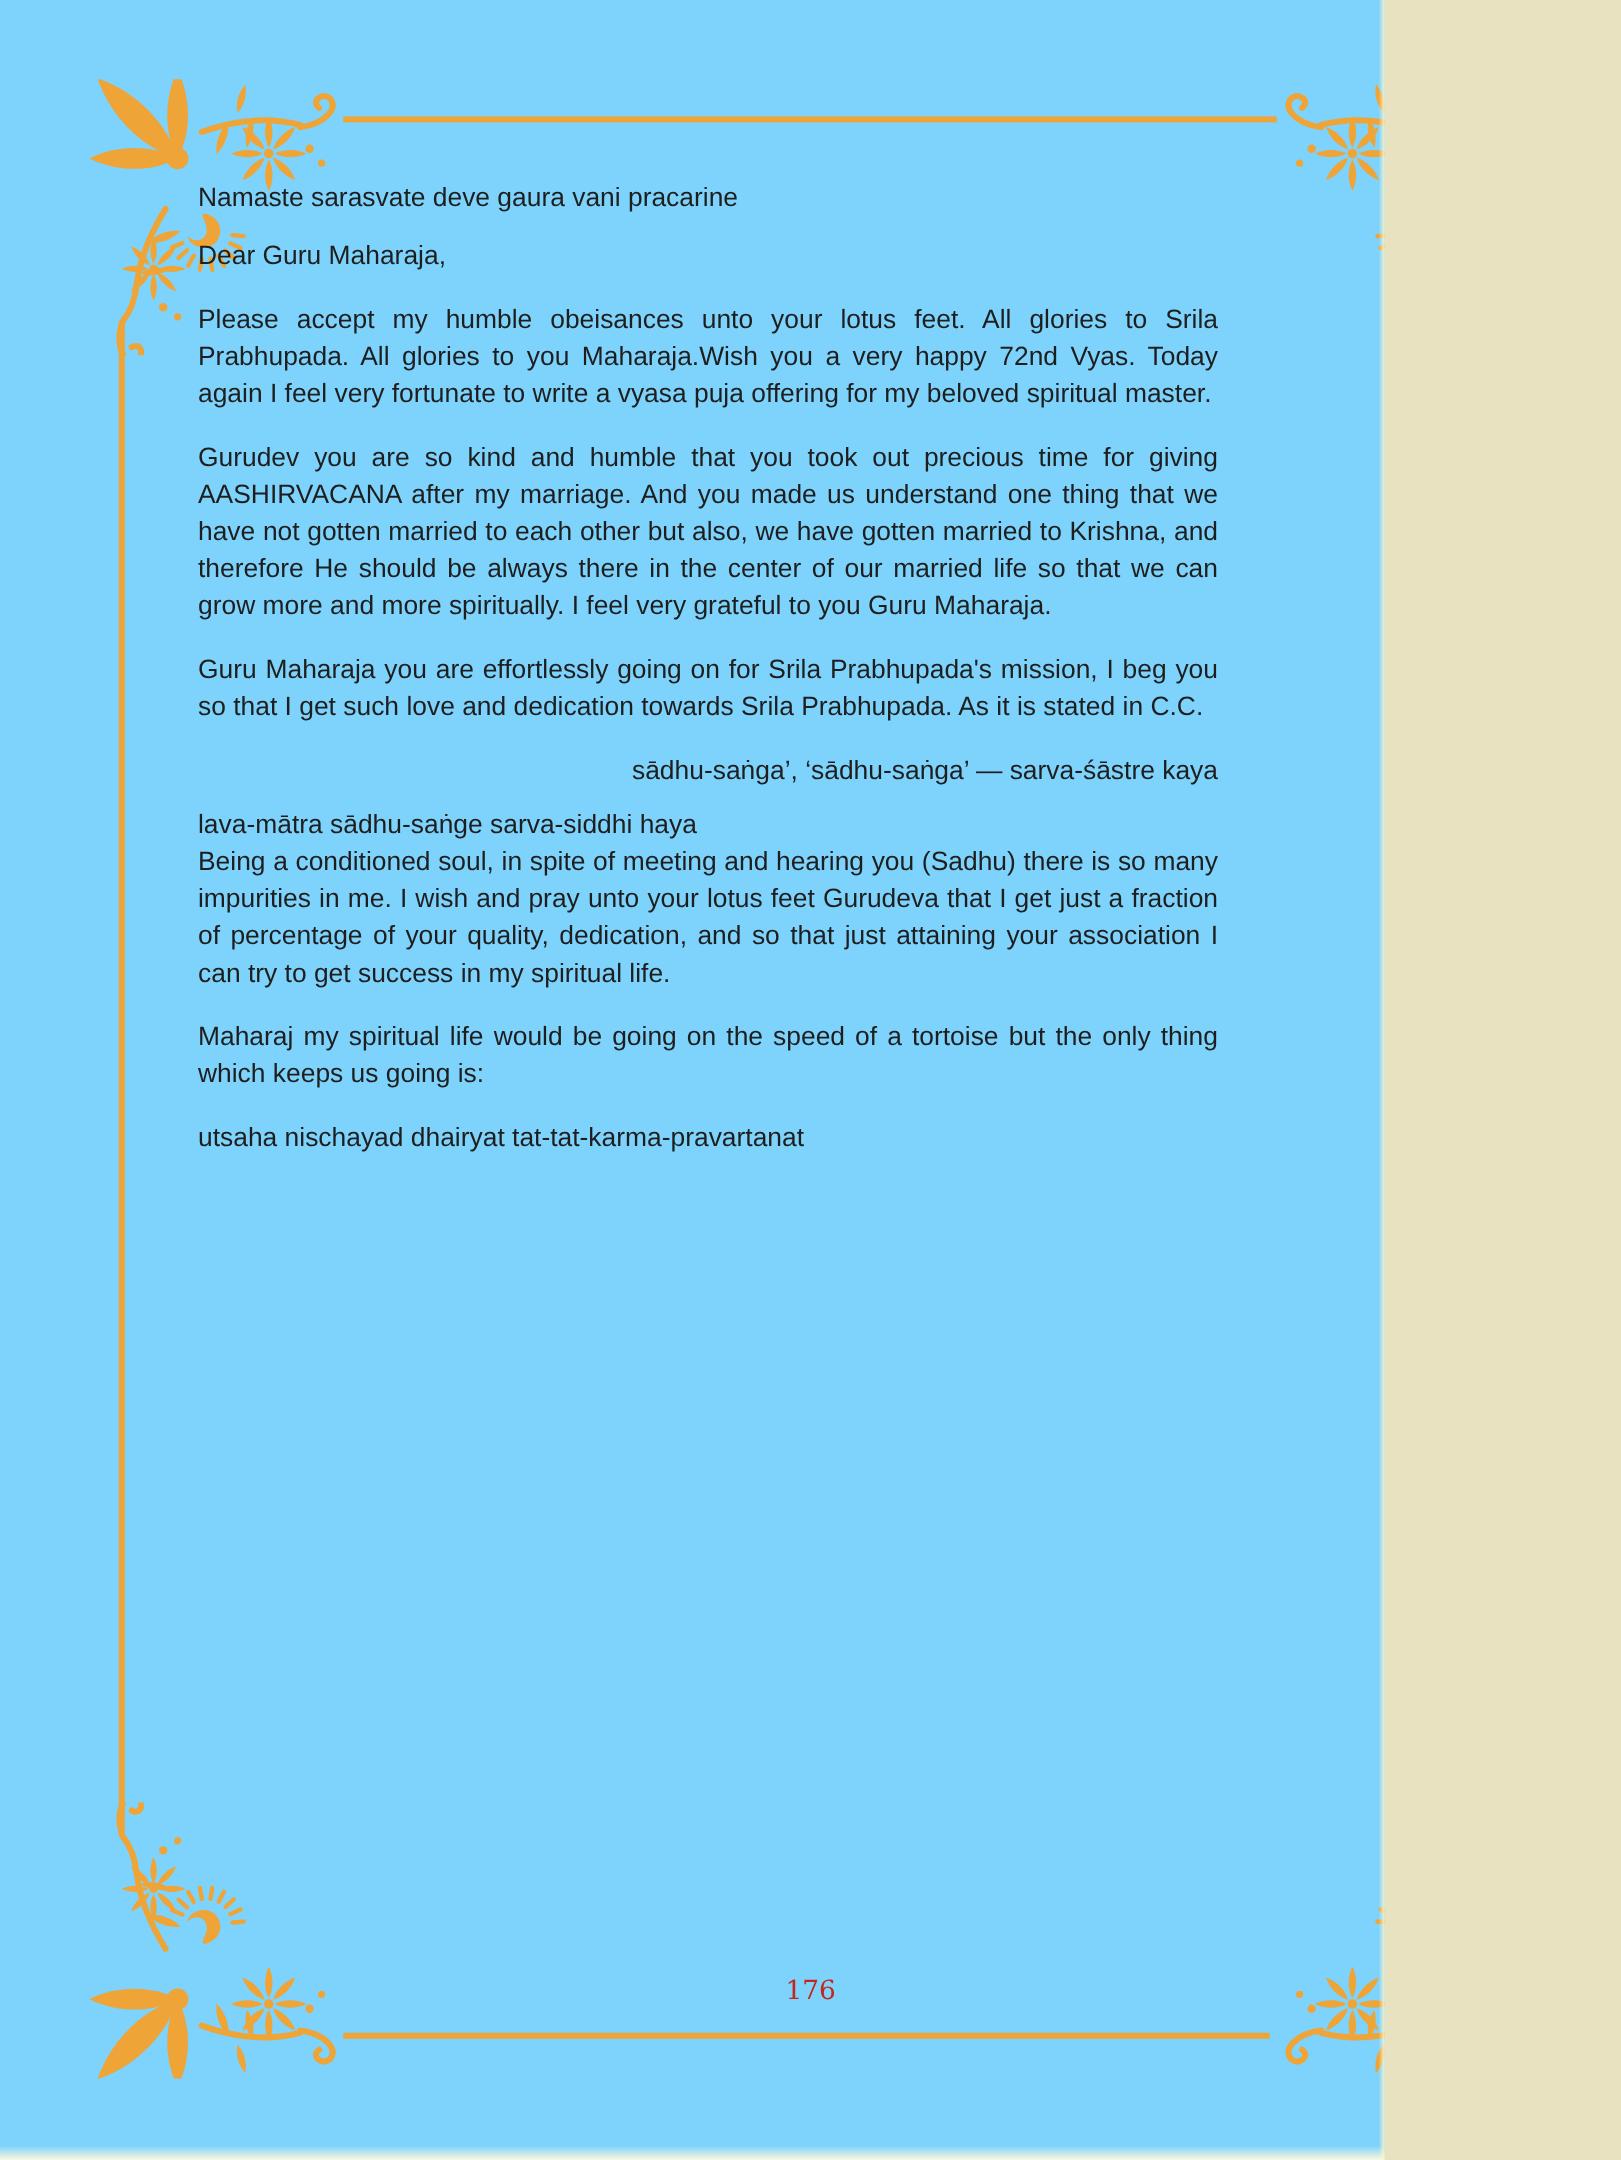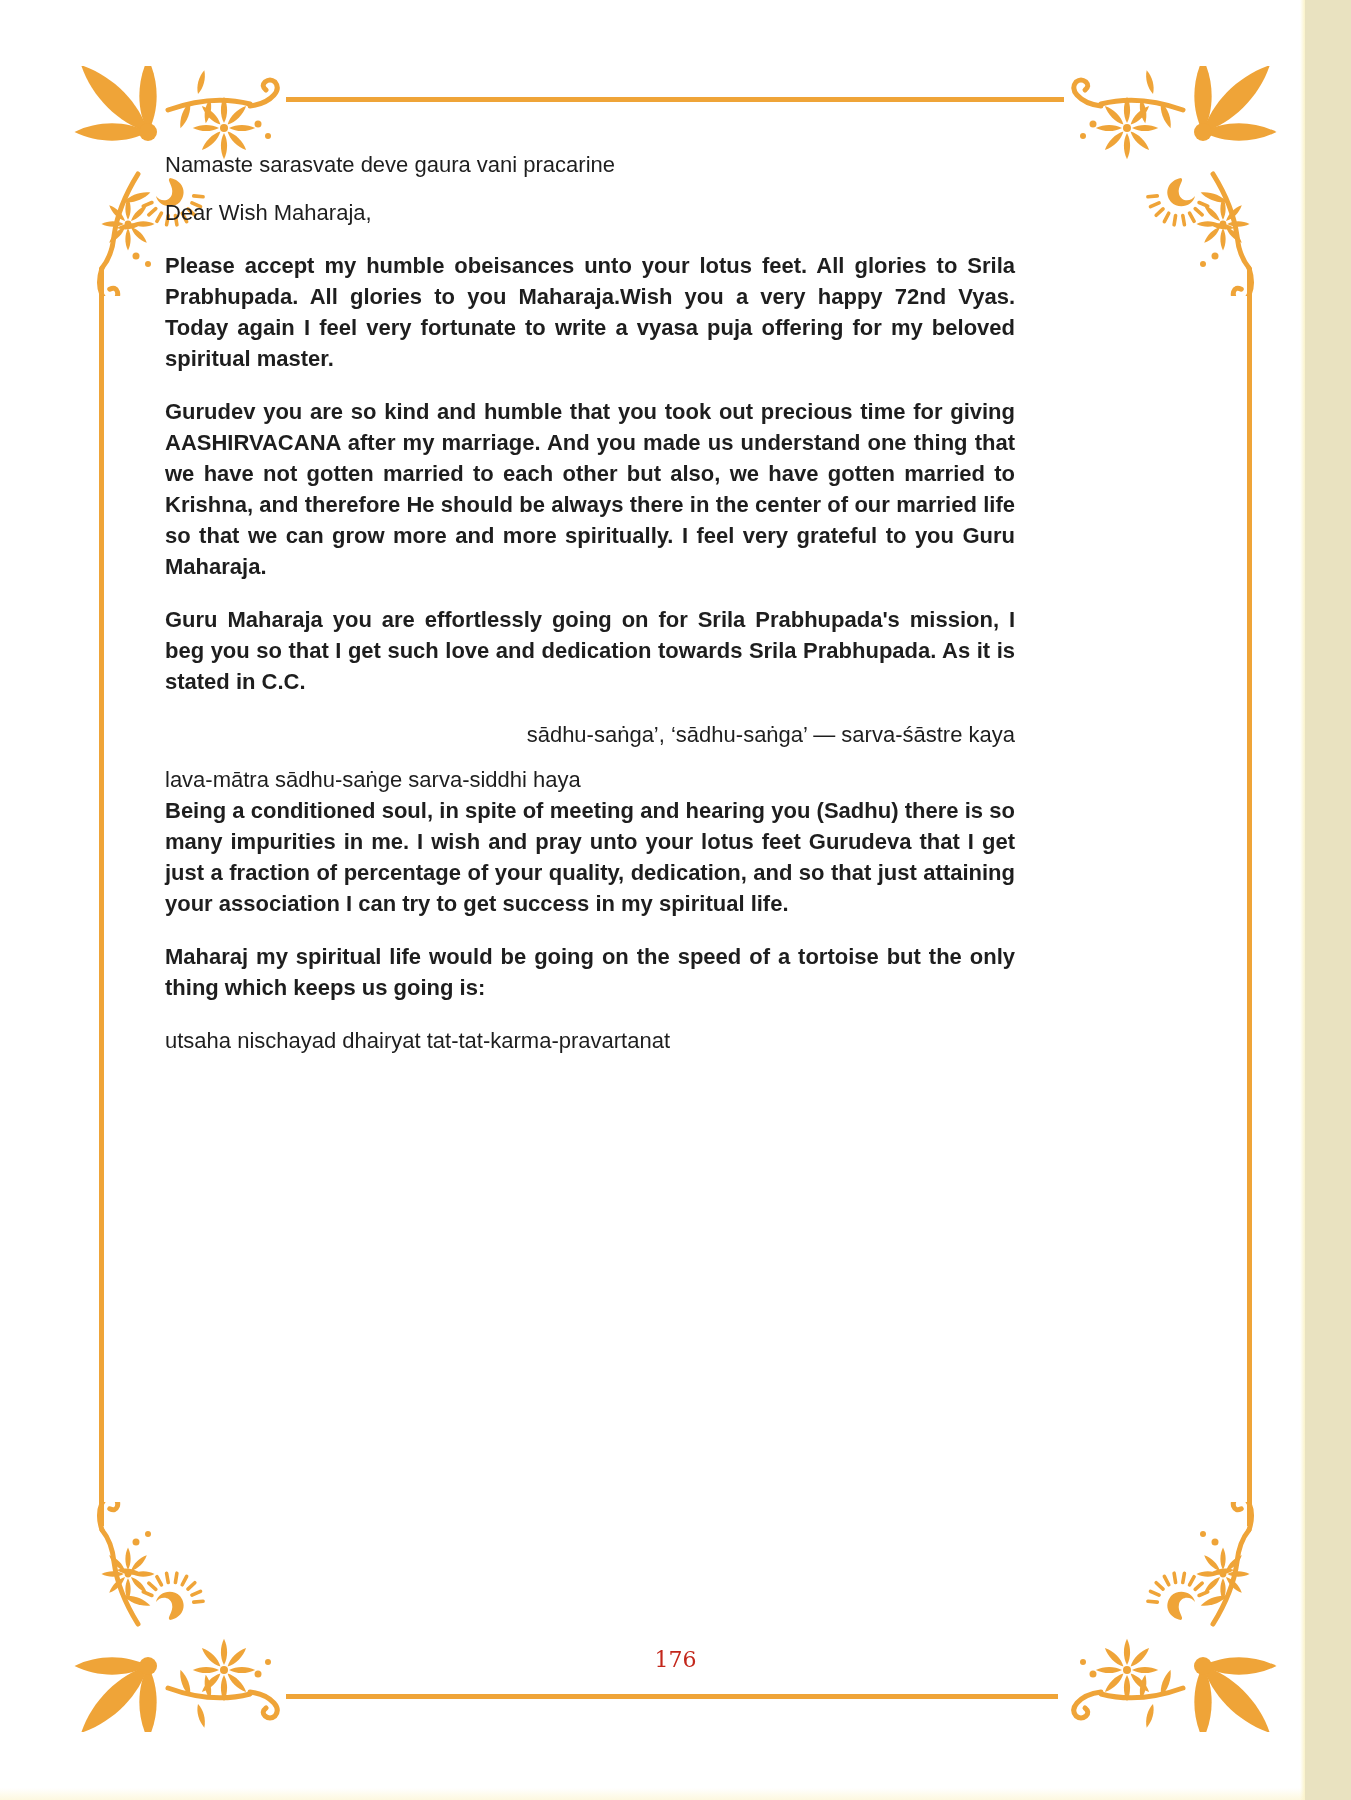--- a/index.html
+++ b/index.html
@@ -1,19 +1,19 @@
 <!DOCTYPE html>
 <html><head>
 <meta charset="utf-8">
 <style>
   html,body{margin:0;padding:0;background:#e9e2c0;}
   .page{
     position:relative;
-    width:1305px;height:1800px;
-    background:#ffffff;
+    width:1154px;height:1800px;
+    background:#7dd3fc;
     overflow:hidden;
     font-family:"Liberation Sans","DejaVu Sans",sans-serif;
     color:#1e1e1e;
   }
   
   .rule{position:absolute;background:#EFA438;}
   .rule-top{left:286px;top:97px;width:778px;height:5px;}
   .rule-bottom{left:286px;top:1694px;width:772px;height:5px;}
   .rule-left{left:99px;top:268px;width:5px;height:1258px;}
   .rule-right{left:1247px;top:268px;width:5px;height:1258px;}
@@ -23,21 +23,21 @@
   .corner-tl{left:72px;top:66px;}
   .corner-tr{left:1049px;top:66px;transform:scaleX(-1);}
   .corner-bl{left:72px;top:1502px;transform:scaleY(-1);}
   .corner-br{left:1049px;top:1502px;transform:scale(-1,-1);}
   
   .content{
     position:absolute;left:165px;top:149px;width:850px;
     font-size:22px;line-height:31px;
   }
   .content p{margin:0 0 22px 0;}
-  .para{text-align:justify;font-weight:bold;}
+  .para{text-align:justify;}
   .inv1{margin-bottom:17px !important;}
   .inv2{margin-bottom:0 !important;}
   .salutation{margin-top:69px;}
   .verse1{margin-top:49px;margin-bottom:14px !important;text-align:right;}
   .verse2{margin-bottom:0 !important;}
   .after-verse{margin-top:50px;}
   .mantra{margin-top:45px;}
   .after-mantra{margin-top:47px;}
   
   .page-number{
@@ -137,21 +137,21 @@
   </div>
   <div class="corner corner-br">
     <svg viewBox="0 0 230 230">
         <use href="#corner-ornament"></use>
       </svg>
   </div>
 
   <div class="content">
     <p class="inv1">Namaste sarasvate deve gaura vani pracarine</p>
 
-    <p class="salutation">Dear Wish Maharaja,</p>
+    <p class="salutation">Dear Guru Maharaja,</p>
 
     <p class="para">Please accept my humble obeisances unto your lotus feet. All glories to Srila Prabhupada. All glories to you Maharaja.Wish you a very happy 72nd Vyas. Today again I feel very fortunate to write a vyasa puja offering for my beloved spiritual master.</p>
     <p class="para">Gurudev you are so kind and humble that you took out precious time for giving AASHIRVACANA after my marriage. And you made us understand one thing that we have not gotten married to each other but also, we have gotten married to Krishna, and therefore He should be always there in the center of our married life so that we can grow more and more spiritually. I feel very grateful to you Guru Maharaja.</p>
     <p class="para">Guru Maharaja you are effortlessly going on for Srila Prabhupada's mission, I beg you so that I get such love and dedication towards Srila Prabhupada. As it is stated in C.C.</p>
 
     <p class="verse1">sādhu-saṅga’, ‘sādhu-saṅga’ — sarva-śāstre kaya</p>
     <p class="verse2">lava-mātra sādhu-saṅge sarva-siddhi haya</p>
 
     <p class="para after-verse">Being a conditioned soul, in spite of meeting and hearing you (Sadhu) there is so many impurities in me. I wish and pray unto your lotus feet Gurudeva that I get just a fraction of percentage of your quality, dedication, and so that just attaining your association I can try to get success in my spiritual life.</p>
     <p class="para">Maharaj my spiritual life would be going on the speed of a tortoise but the only thing which keeps us going is:</p>

